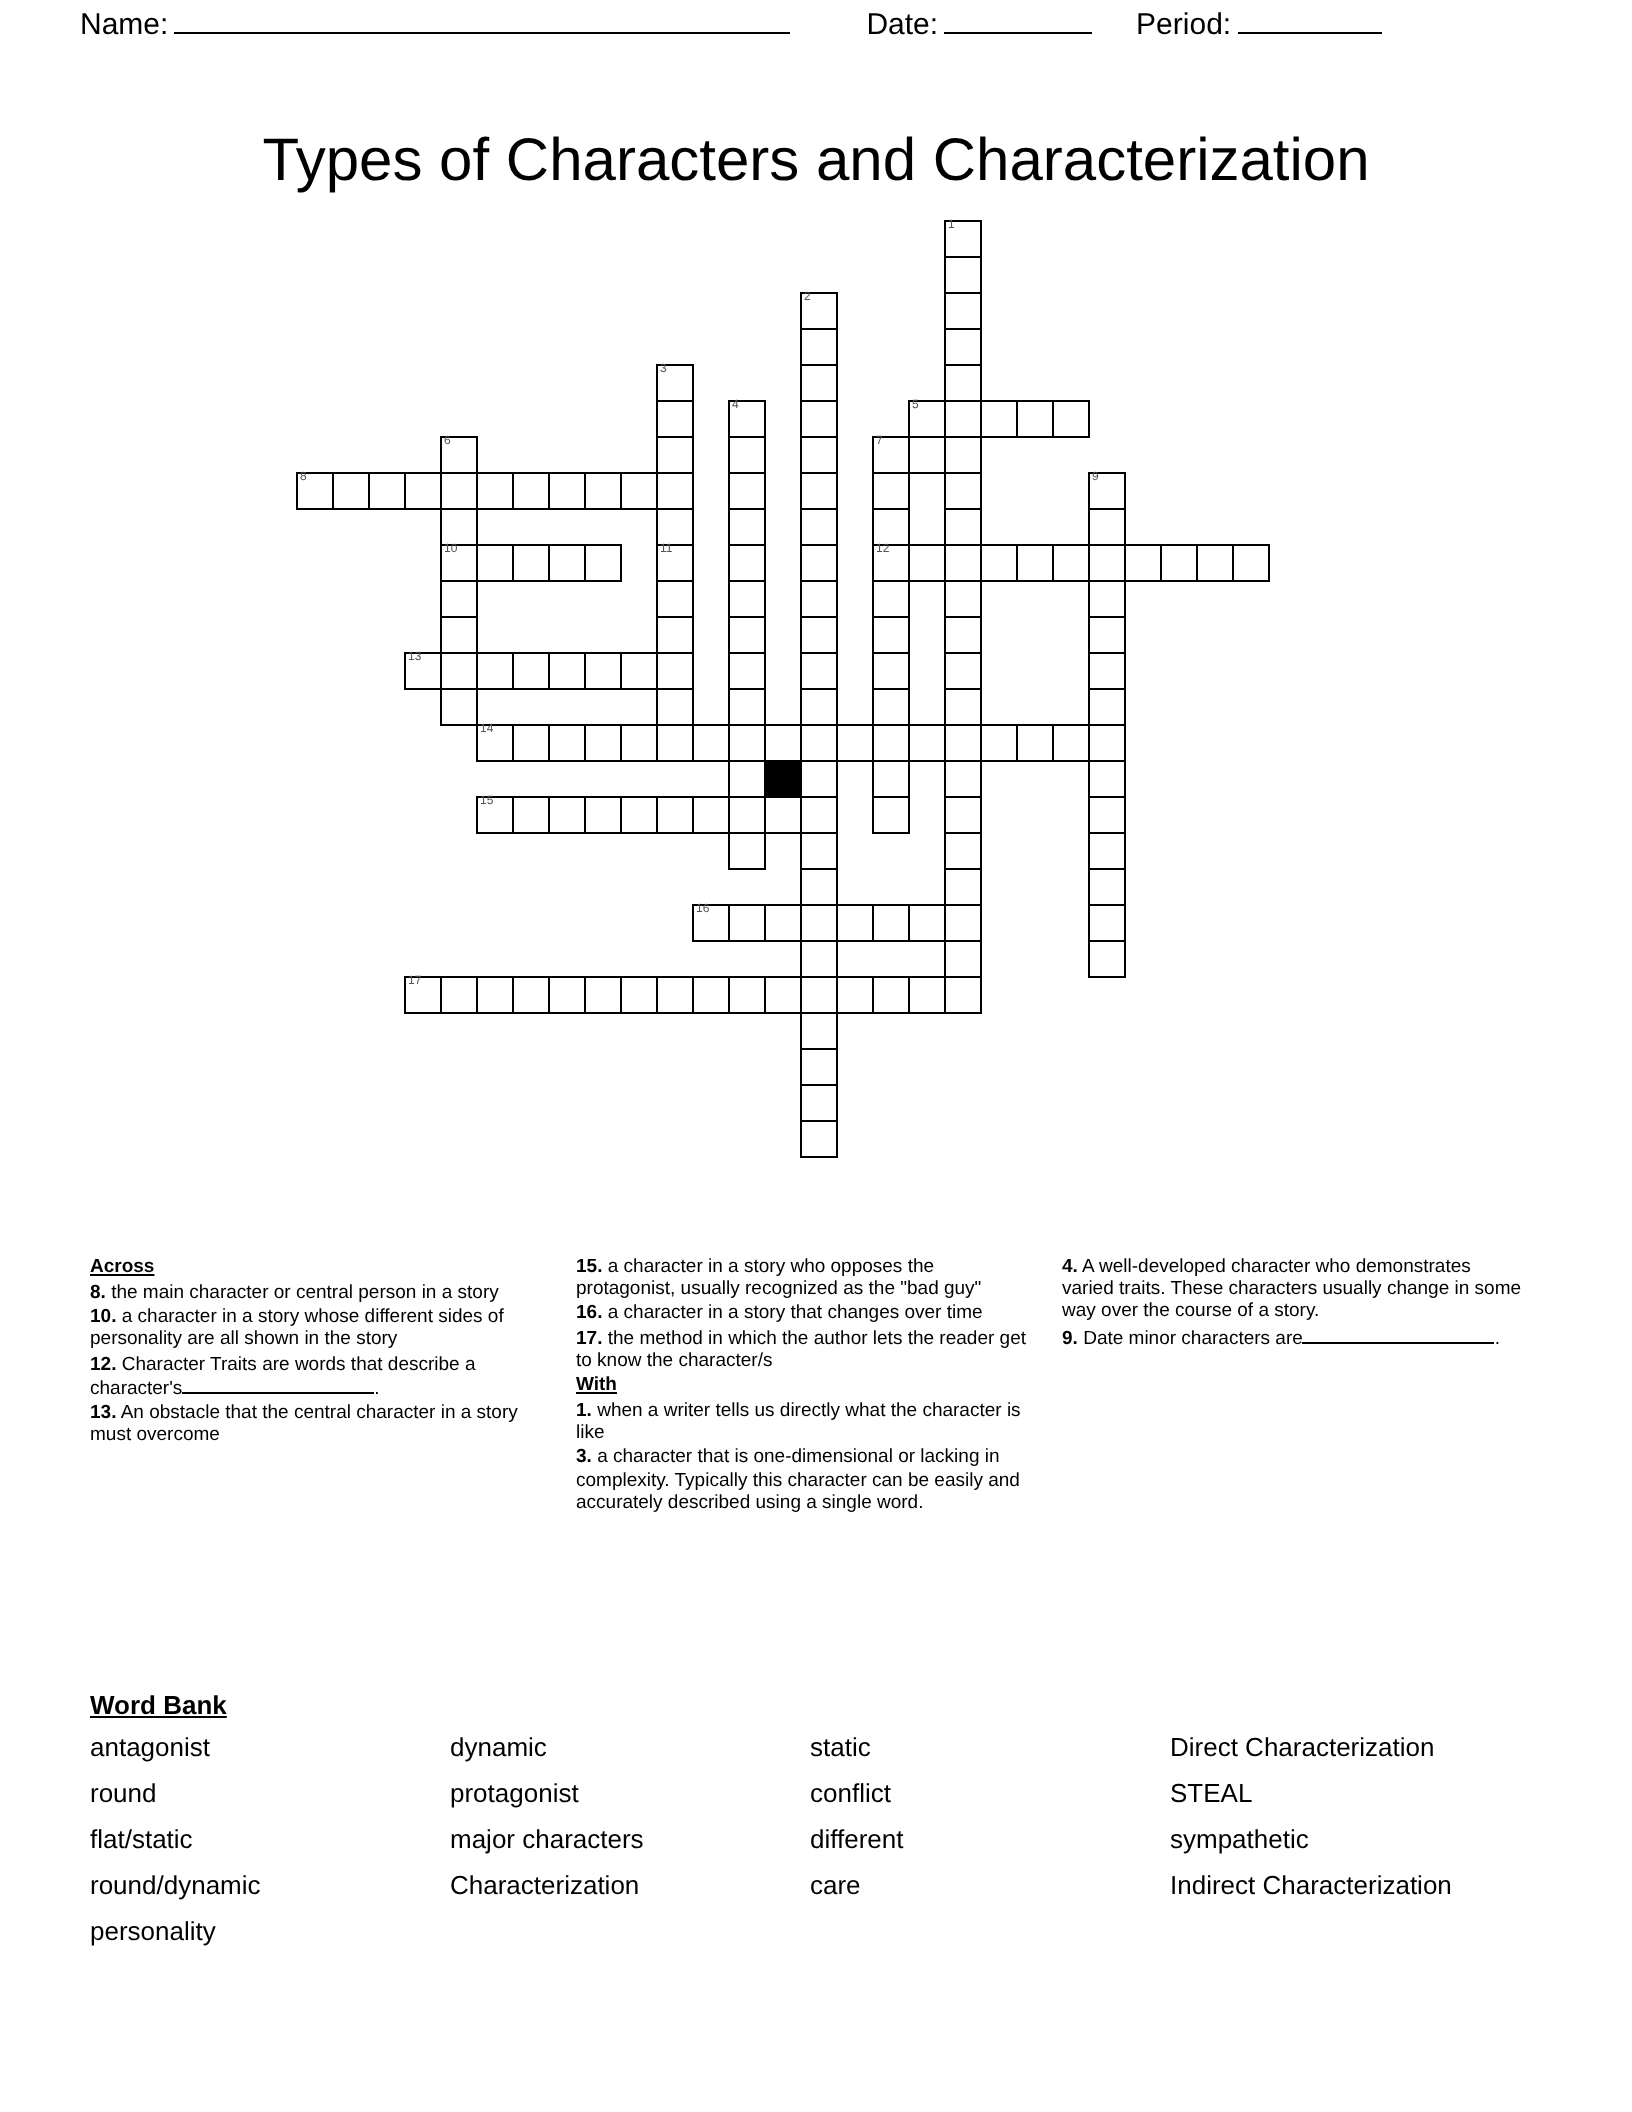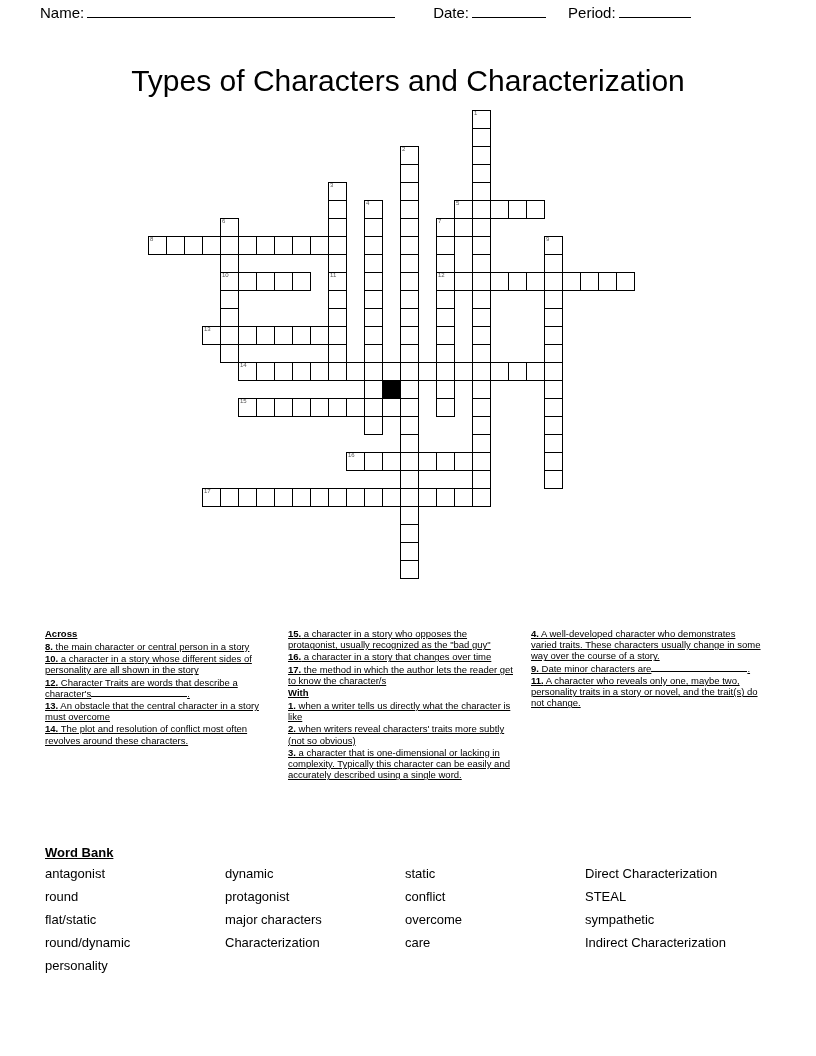--- a/index.html
+++ b/index.html
@@ -66,21 +66,21 @@
 
   
   .clues {
     position: absolute;
     left: 45px; top: 628px;
     width: 730px;
     display: flex;
     gap: 0px;
     align-items: flex-start;
   }
-  .clue-col { width: 243px; padding-right: 12px; text-decoration: underline; }
+  .clue-col { width: 243px; padding-right: 12px; }
   .clue-col.c2 { width: 243px; }
   .clue-col.c3 { width: 244px; }
   .clue-head {
     font-size: 9.5px;
     font-weight: bold;
     text-decoration: underline;
     margin-bottom: 1px;
     line-height: 12px;
   }
   .clue {
@@ -347,59 +347,56 @@
   </div>
 
 <div class="clues">
   <div class="clue-col c1">
     <div class="clue-head">Across</div>
     <div id="col1">
         <div class="clue"><b>8.</b><span> the main character or central person in a story</span></div>
         <div class="clue"><b>10.</b><span> a character in a story whose different sides of personality are all shown in the story</span></div>
         <div class="clue"><b>12.</b><span> Character Traits are words that describe a character's</span><span class="blank-line"></span><span>.</span></div>
         <div class="clue"><b>13.</b><span> An obstacle that the central character in a story must overcome</span></div>
-        <div class="clue"><b>14.</b><span> The plot and resolution of conflict most often revolves around these characters.</span></div>
       </div>
   </div>
   <div class="clue-col c2">
     <div id="col2a">
         <div class="clue"><b>15.</b><span> a character in a story who opposes the protagonist, usually recognized as the "bad guy"</span></div>
         <div class="clue"><b>16.</b><span> a character in a story that changes over time</span></div>
         <div class="clue"><b>17.</b><span> the method in which the author lets the reader get to know the character/s</span></div>
       </div>
     <div class="clue-head">With</div>
     <div id="col2b">
         <div class="clue"><b>1.</b><span> when a writer tells us directly what the character is like</span></div>
-        <div class="clue"><b>2.</b><span> when writers reveal characters' traits more subtly (not so obvious)</span></div>
         <div class="clue"><b>3.</b><span> a character that is one-dimensional or lacking in complexity. Typically this character can be easily and accurately described using a single word.</span></div>
       </div>
   </div>
   <div class="clue-col c3">
     <div id="col3">
         <div class="clue"><b>4.</b><span> A well-developed character who demonstrates varied traits. These characters usually change in some way over the course of a story.</span></div>
         <div class="clue"><b>9.</b><span> Date minor characters are</span><span class="blank-line"></span><span>.</span></div>
-        <div class="clue"><b>11.</b><span> A character who reveals only one, maybe two, personality traits in a story or novel, and the trait(s) do not change.</span></div>
       </div>
   </div>
 </div>
 
 <div class="wb">
   <div class="wb-head">Word Bank</div>
   <div class="wb-grid" id="wb-grid">
       <div class="wb-item">antagonist</div>
       <div class="wb-item">dynamic</div>
       <div class="wb-item">static</div>
       <div class="wb-item">Direct Characterization</div>
       <div class="wb-item">round</div>
       <div class="wb-item">protagonist</div>
       <div class="wb-item">conflict</div>
       <div class="wb-item">STEAL</div>
       <div class="wb-item">flat/static</div>
       <div class="wb-item">major characters</div>
-      <div class="wb-item">overcome</div>
+      <div class="wb-item">different</div>
       <div class="wb-item">sympathetic</div>
       <div class="wb-item">round/dynamic</div>
       <div class="wb-item">Characterization</div>
       <div class="wb-item">care</div>
       <div class="wb-item">Indirect Characterization</div>
       <div class="wb-item">personality</div>
       <div class="wb-item"></div>
       <div class="wb-item"></div>
       <div class="wb-item"></div>
     </div>

